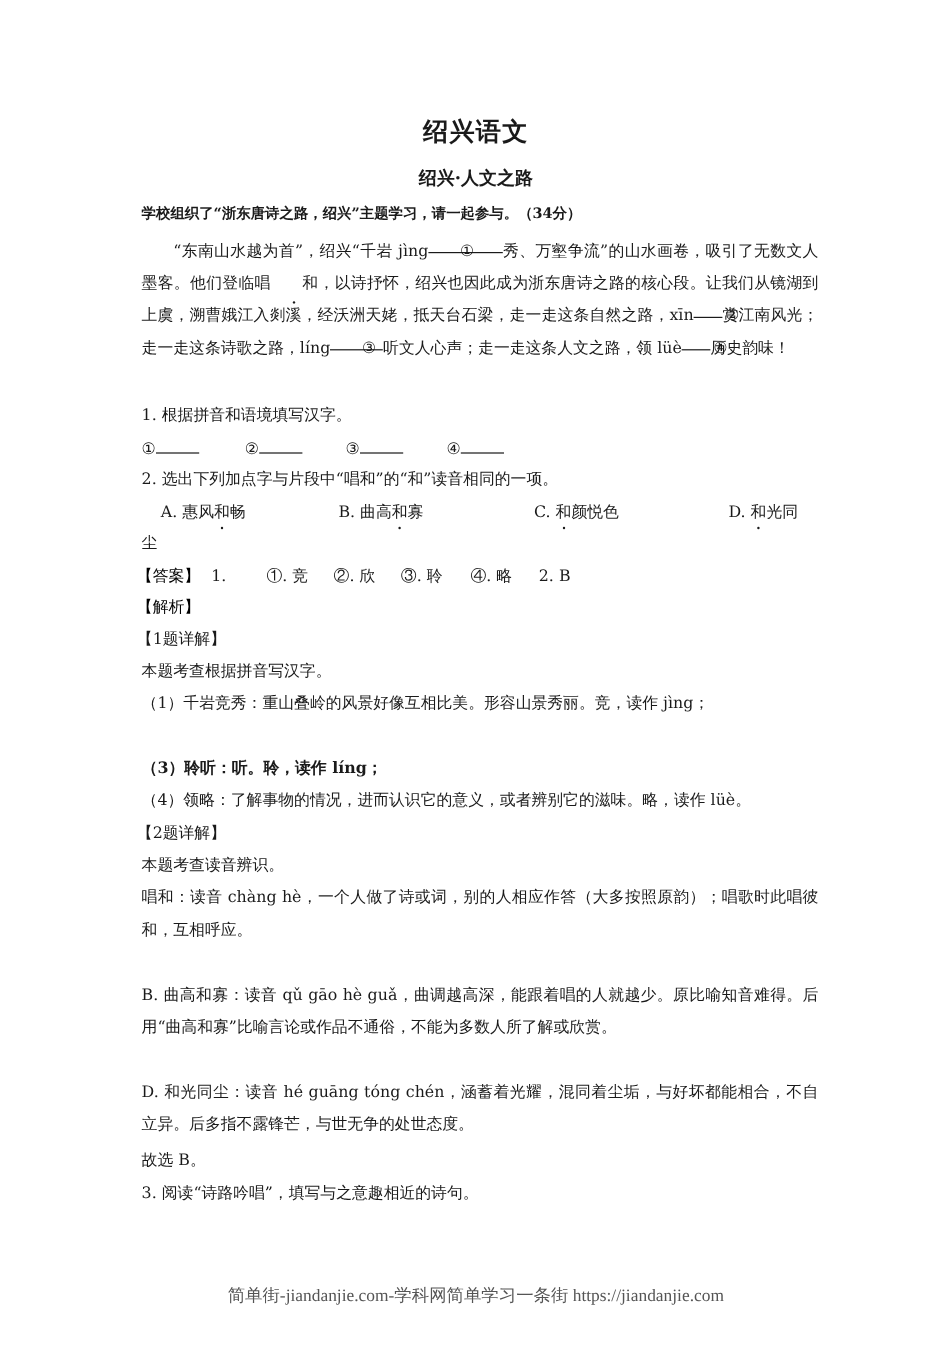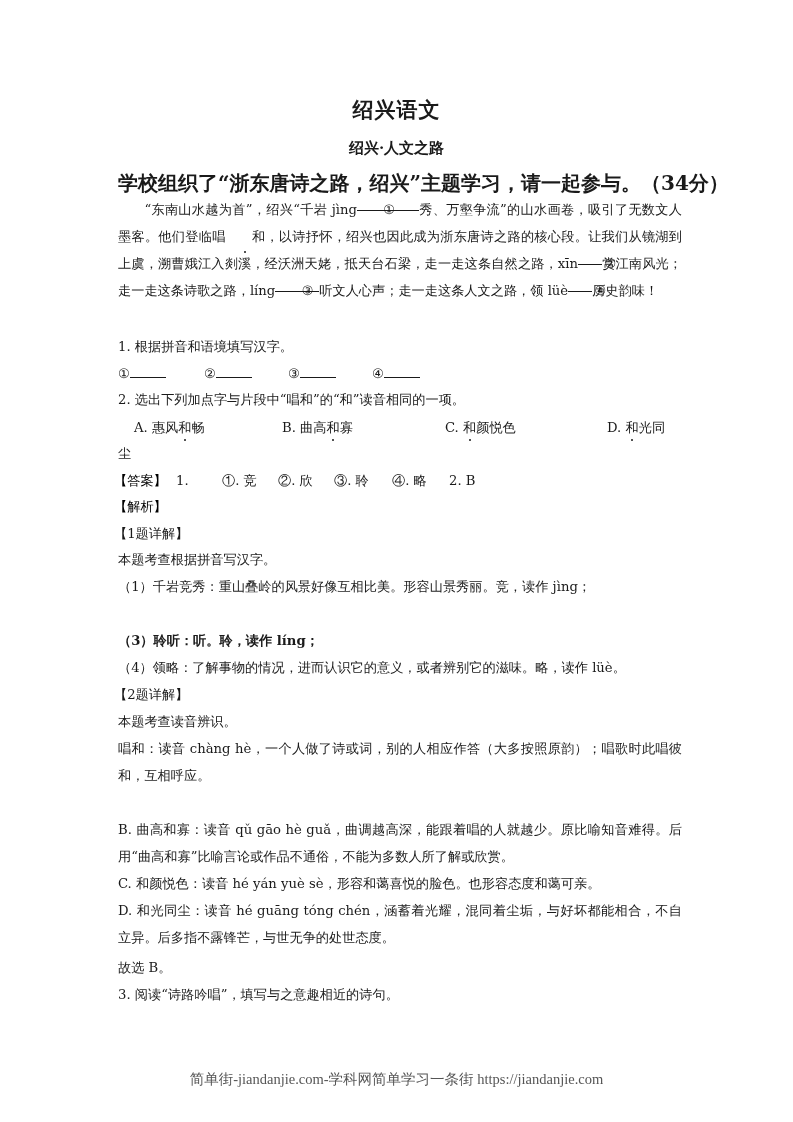--- a/index.html
+++ b/index.html
@@ -38,21 +38,21 @@
       width: 793px;
       text-align: center;
       font-size: 15px;
       font-weight: bold;
     }
     .section-head {
       position: absolute;
       top: 170px;
       left: 118px;
       width: 570px;
-      font-size: 20px;
+      font-size: 12px;
       font-weight: bold;
       white-space: nowrap;
     }
     .para {
       position: absolute;
       left: 118px;
       width: 564px;
       font-size: 13.2px;
       line-height: 27px;
       text-align: justify;
@@ -152,20 +152,19 @@
   <div class="line" style="top:550px;">本题考查根据拼音写汉字。</div>
   <div class="line" style="top:577px;">（1）千岩竞秀：重山叠岭的风景好像互相比美。形容山景秀丽。竞，读作 jìng；</div>
   <div class="line" style="top:631px;font-weight:bold;">（3）聆听：听。聆，读作 líng；</div>
   <div class="line" style="top:658px;">（4）领略：了解事物的情况，进而认识它的意义，或者辨别它的滋味。略，读作 lüè。</div>
 
   <div class="line" style="top:685px; left:114px;">【2题详解】</div>
   <div class="line" style="top:712px;">本题考查读音辨识。</div>
 
   <div class="para" style="top:735px; line-height:27px;">唱和：读音 chàng hè，一个人做了诗或词，别的人相应作答（大多按照原韵）；唱歌时此唱彼和，互相呼应。</div>
   <div class="para" style="top:816px;">B. 曲高和寡：读音 qǔ gāo hè guǎ，曲调越高深，能跟着唱的人就越少。原比喻知音难得。后用“曲高和寡”比喻言论或作品不通俗，不能为多数人所了解或欣赏。</div>
-  <div class="para" style="top:870px;">C. 和颜悦色：读音 hé yán yuè sè，形容和蔼喜悦的脸色。也形容态度和蔼可亲。</div>
   <div class="para" style="top:897px;">D. 和光同尘：读音 hé guāng tóng chén，涵蓄着光耀，混同着尘垢，与好坏都能相合，不自立异。后多指不露锋芒，与世无争的处世态度。</div>
 
   <div class="line" style="top:958px;">故选 B。</div>
   <div class="line" style="top:985px;">3. 阅读“诗路吟唱”，填写与之意趣相近的诗句。</div>
 
   <div class="footer">简单街-jiandanjie.com-学科网简单学习一条街 https://jiandanjie.com</div>
 </div>
 
 </body></html>

